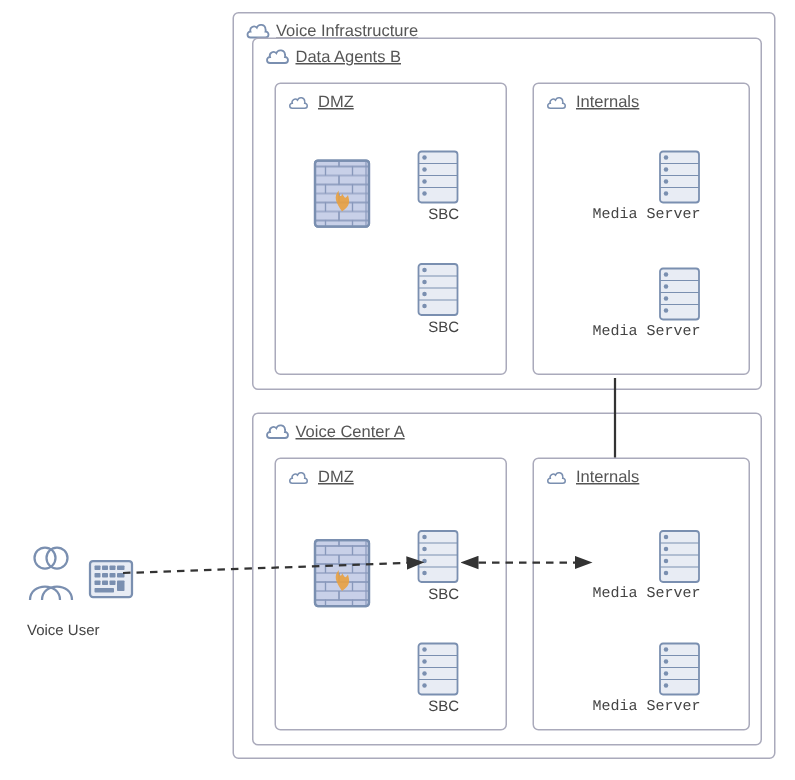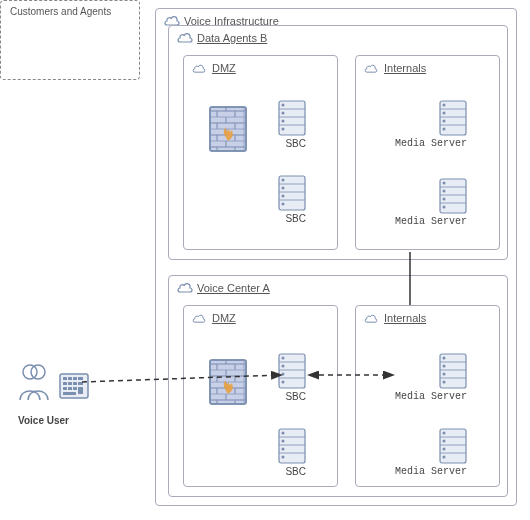--- a/index.html
+++ b/index.html
@@ -150,21 +150,20 @@
       align-items: flex-end;
       gap: 4px;
     }
 
     .voice-user-label {
       position: absolute;
       left: 18px;
       top: 415px;
       font-size: 10px;
       color: #444;
-      font-weight: bold;
     }
 
     
     .arrows-svg {
       position: absolute;
       top: 0;
       left: 0;
       width: 530px;
       height: 520px;
       pointer-events: none;
@@ -231,23 +230,20 @@
 
   <div class="zone-box internals-a">
     <span class="cloud-icon">
       <svg width="14" height="10" viewBox="0 0 16 12">
           <path d="M13 5.5a3 3 0 00-5.8-1A2.5 2.5 0 003 7a2 2 0 000 4h10a2 2 0 000-4 3 3 0 000-1.5z" fill="none" stroke="#7a8fb0" stroke-width="1.2"></path>
         </svg>
     </span>
     <span class="zone-label">Internals</span>
   </div>
 
-  <div class="customers-box">
-    <span class="customers-label">Customers and Agents</span>
-  </div>
 
   <div class="elem" style="left:208px; top:105px;">
     <svg width="40" height="48" viewBox="0 0 40 48">
 
       <rect x="2" y="2" width="36" height="44" rx="2" fill="#c8d0e8" stroke="#7a8fb0" stroke-width="1.5"></rect>
       <rect x="2" y="2" width="36" height="44" rx="2" fill="url(#bricks)" stroke="#7a8fb0" stroke-width="1.5"></rect>
 
       <path d="M20 36 C16 30 14 26 18 22 C17 26 20 27 20 24 C22 27 22 28 24 25 C25 29 26 32 20 36Z" fill="#e8a040" opacity="0.9"></path>
       <defs>
         <pattern id="bricks" x="0" y="0" width="36" height="12" patternUnits="userSpaceOnUse">

